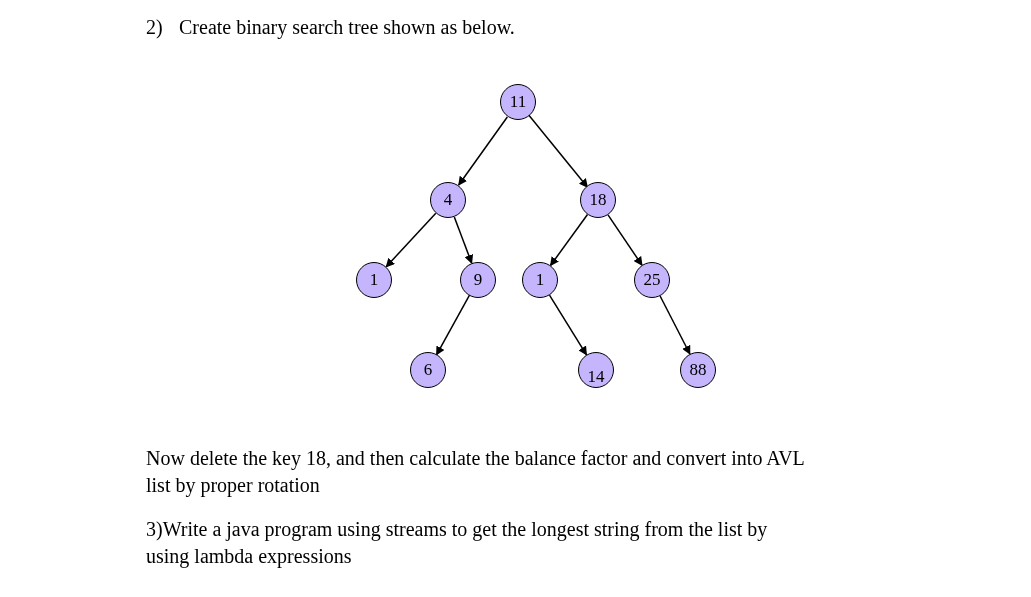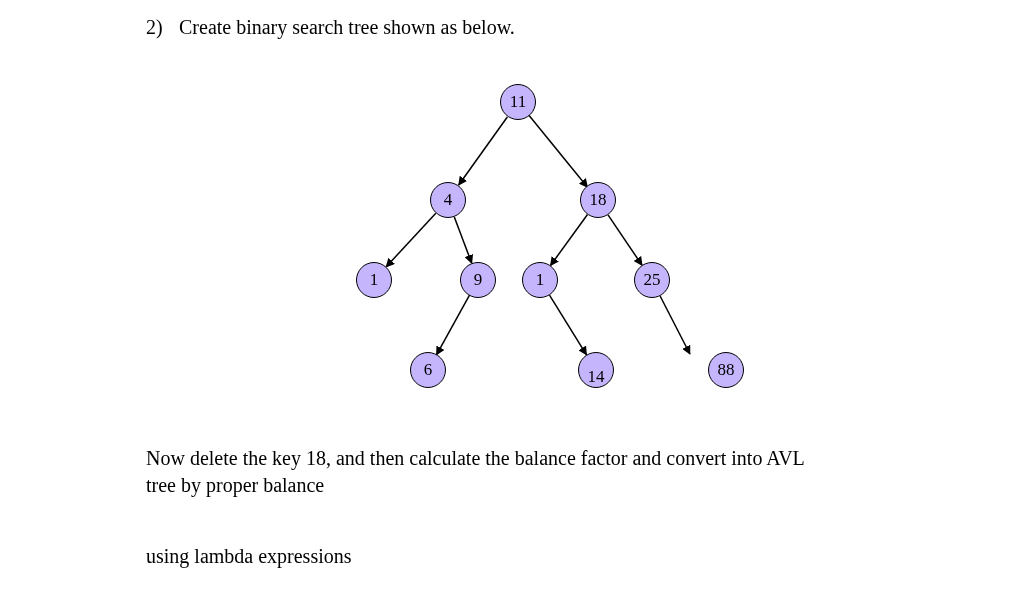--- a/index.html
+++ b/index.html
@@ -103,23 +103,26 @@
       </div>
     <div class="node" style="left:634px; top:262px;">
         <span>25</span>
       </div>
     <div class="node" style="left:410px; top:352px;">
         <span>6</span>
       </div>
     <div class="node" style="left:578px; top:352px;align-items:flex-end;">
         <span>14</span>
       </div>
-    <div class="node" style="left:708px; top:352px;">
+    <div class="node" style="left:680px; top:352px;">
         <span>88</span>
       </div>
   </div>
 
   <div class="prompt-line" style="left:146px; top:445px; right:100px;">Now delete the key 18, and then calculate the balance factor and convert into AVL</div>
-  <div class="prompt-line" style="left:146px; top:472px;">tree by proper balance</div>
+  <div class="prompt-line" style="left:146px; top:472px;">list by proper rotation</div>
 
+  <div class="prompt-line" style="left:146px; top:516px;">
+    <span>3)</span><span>Write a java program using streams to get the longest string from the list by</span>
+  </div>
   <div class="prompt-line" style="left:146px; top:543px;">using lambda expressions</div>
 
 </div>
 
 </body></html>

